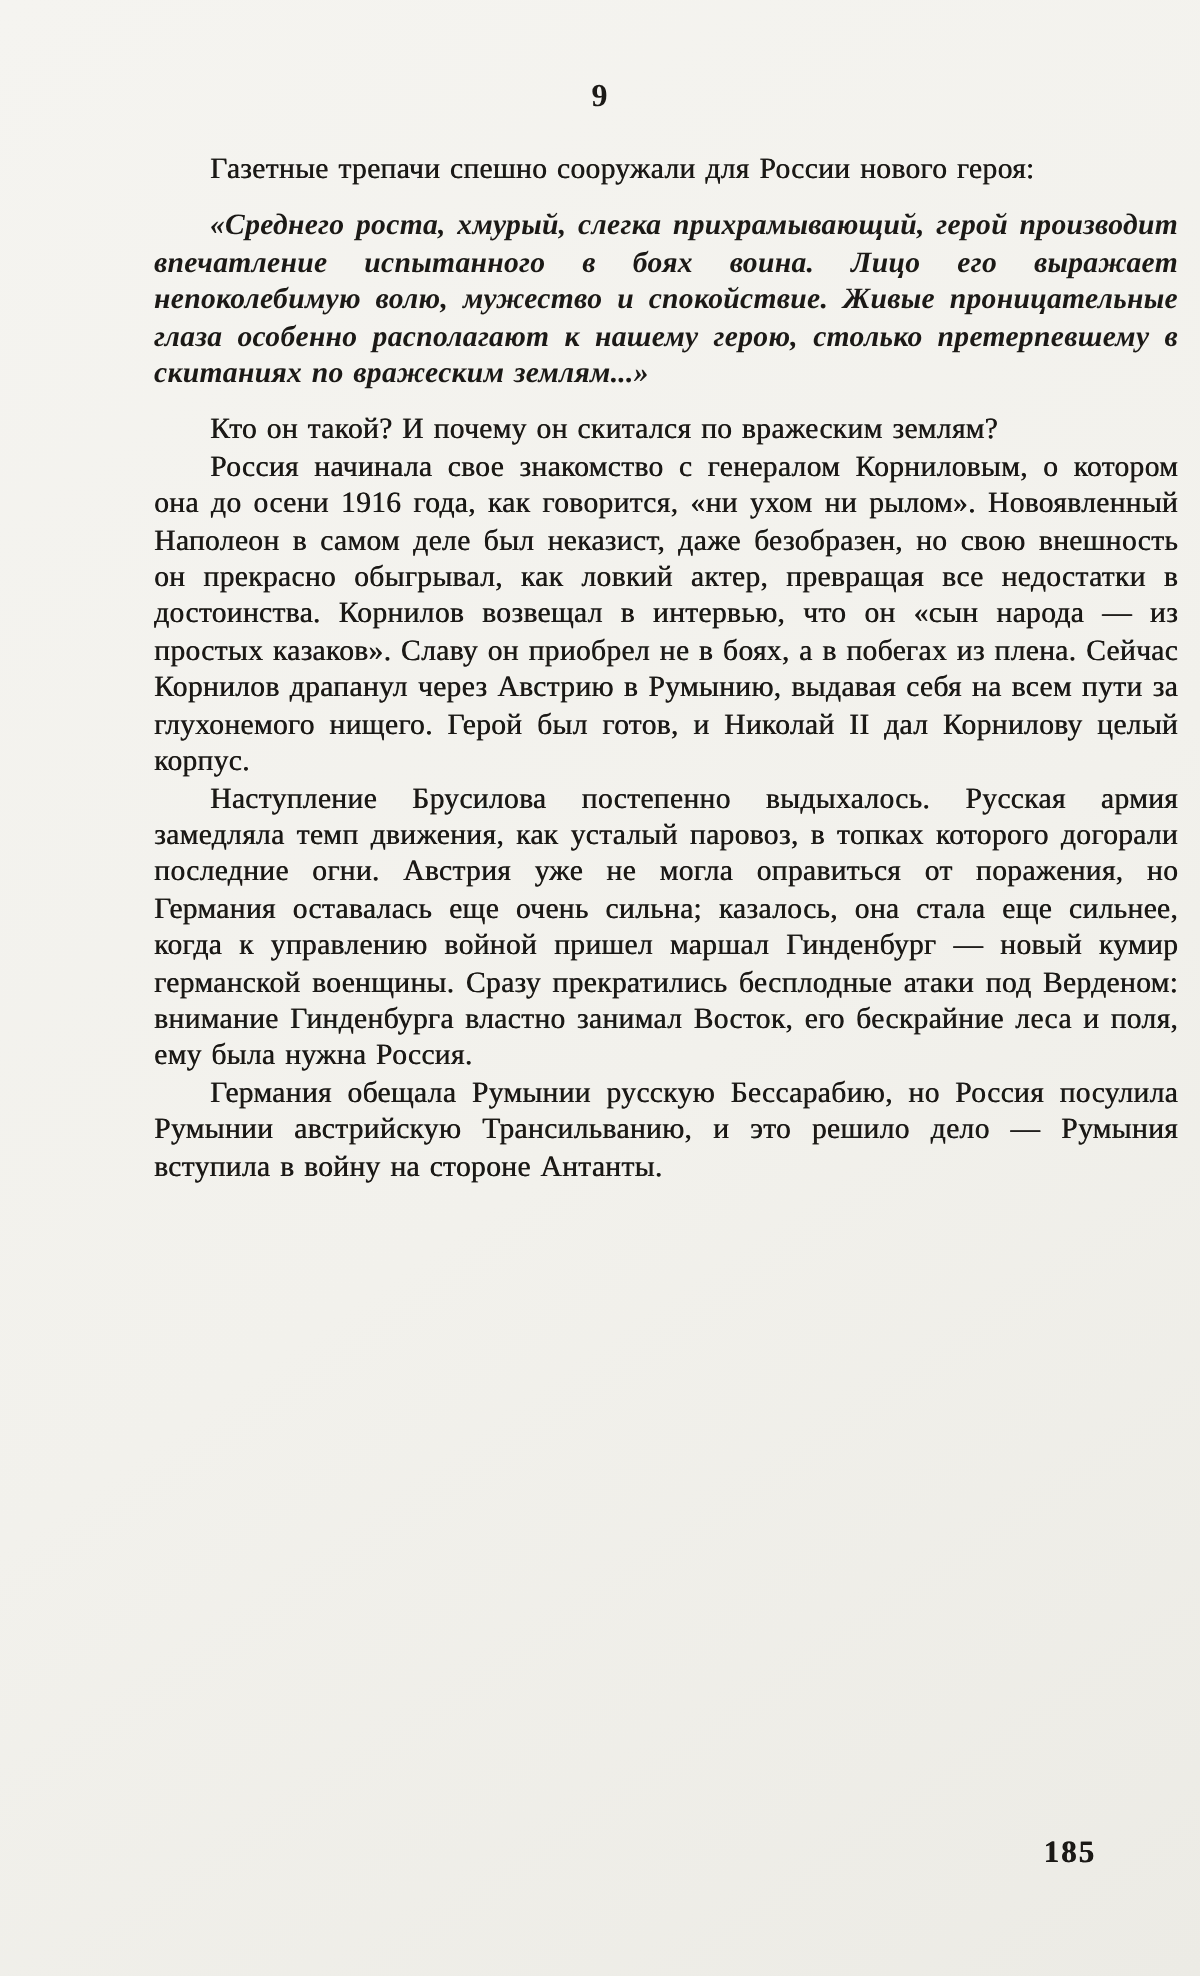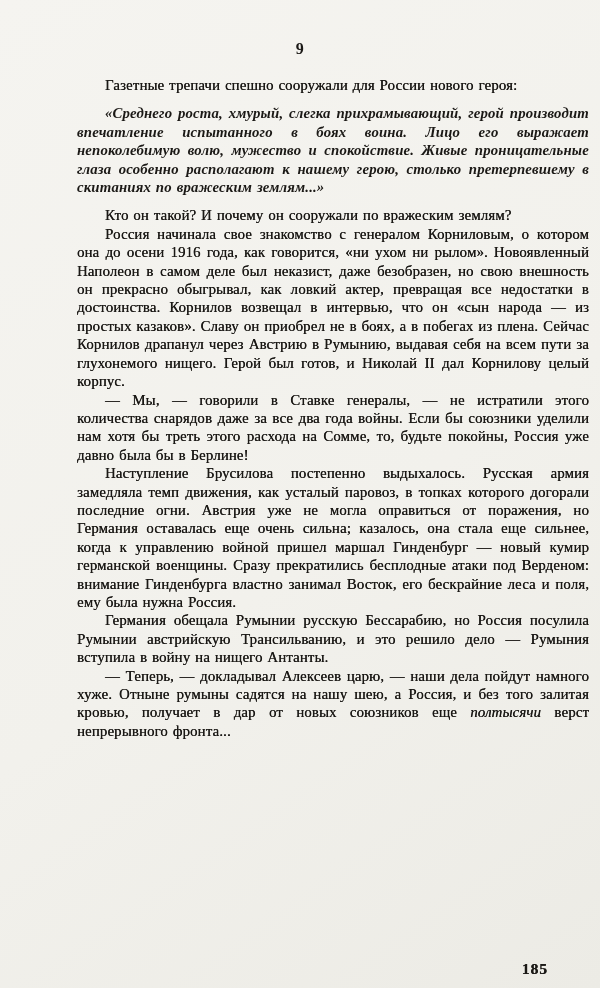--- a/index.html
+++ b/index.html
@@ -49,40 +49,38 @@
     font-weight: bold;
     margin: 10px 0 10px 0;
     text-shadow: none;
     font-style: italic;
   }
   .para i {
     font-style: italic;
   }
   .page-number {
     position: absolute;
-    top: 960px;
+    top: 918px;
     right: 52px;
     font-weight: bold;
     font-size: 15.5px;
     letter-spacing: 1px;
     text-shadow: 0.25px 0 0 currentColor;
     margin-left: 37px;
   }
 </style>
 </head>
 <body>
 
 <div class="scan-page">
   <div class="chapter-number">9</div>
 
   <div class="text-block">
       <p class="para">Газетные трепачи спешно сооружали для России нового героя:</p>
       <p class="para quote">«Среднего роста, хмурый, слегка прихрамывающий, герой производит впечатление испытанного в боях воина. Лицо его выражает непоколебимую волю, мужество и спокойствие. Живые проницательные глаза особенно располагают к нашему герою, столько претерпевшему в скитаниях по вражеским землям...»</p>
-      <p class="para">Кто он такой? И почему он сооружали по вражеским землям?</p>
+      <p class="para">Кто он такой? И почему он скитался по вражеским землям?</p>
       <p class="para">Россия начинала свое знакомство с генералом Корниловым, о котором она до осени 1916 года, как говорится, «ни ухом ни рылом». Новоявленный Наполеон в самом деле был неказист, даже безобразен, но свою внешность он прекрасно обыгрывал, как ловкий актер, превращая все недостатки в достоинства. Корнилов возвещал в интервью, что он «сын народа — из простых казаков». Славу он приобрел не в боях, а в побегах из плена. Сейчас Корнилов драпанул через Австрию в Румынию, выдавая себя на всем пути за глухонемого нищего. Герой был готов, и Николай II дал Корнилову целый корпус.</p>
-      <p class="para">— Мы, — говорили в Ставке генералы, — не истратили этого количества снарядов даже за все два года войны. Если бы союзники уделили нам хотя бы треть этого расхода на Сомме, то, будьте покойны, Россия уже давно была бы в Берлине!</p>
       <p class="para">Наступление Брусилова постепенно выдыхалось. Русская армия замедляла темп движения, как усталый паровоз, в топках которого догорали последние огни. Австрия уже не могла оправиться от поражения, но Германия оставалась еще очень сильна; казалось, она стала еще сильнее, когда к управлению войной пришел маршал Гинденбург — новый кумир германской военщины. Сразу прекратились бесплодные атаки под Верденом: внимание Гинденбурга властно занимал Восток, его бескрайние леса и поля, ему была нужна Россия.</p>
-      <p class="para">Германия обещала Румынии русскую Бессарабию, но Россия посулила Румынии австрийскую Трансильванию, и это решило дело — Румыния вступила в войну на нищего Антанты.</p>
-      <p class="para">— Теперь, — докладывал Алексеев царю, — наши дела пойдут намного хуже. Отныне румыны садятся на нашу шею, а Россия, и без того залитая кровью, получает в дар от новых союзников еще <i>полтысячи</i> верст непрерывного фронта...</p>
+      <p class="para">Германия обещала Румынии русскую Бессарабию, но Россия посулила Румынии австрийскую Трансильванию, и это решило дело — Румыния вступила в войну на стороне Антанты.</p>
     </div>
 
   <div class="page-number">185</div>
 </div>
 
 </body></html>

